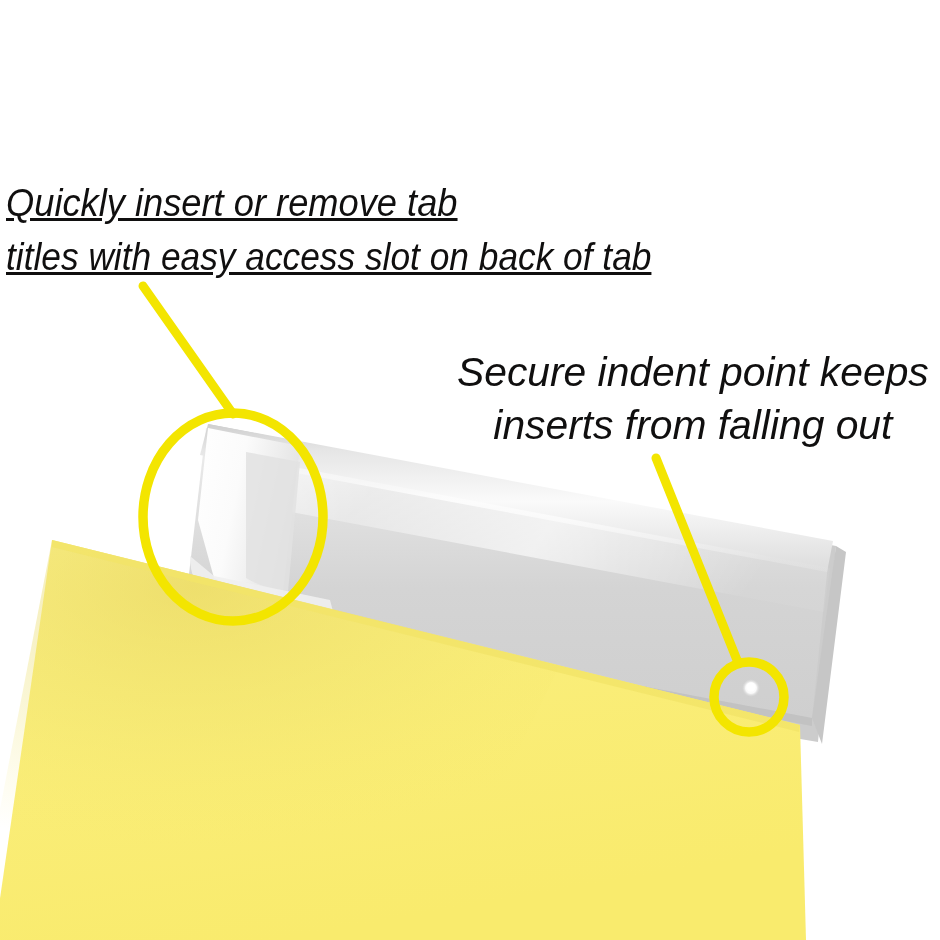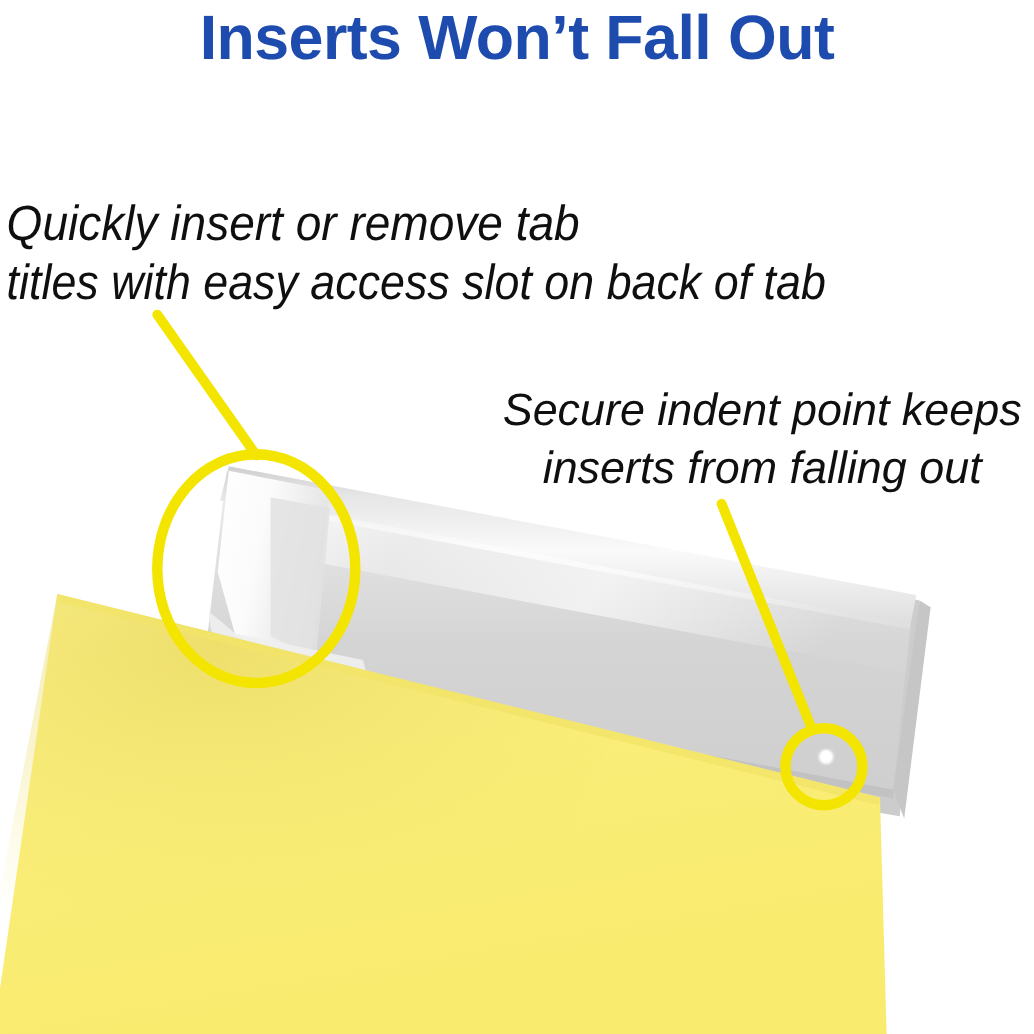--- a/index.html
+++ b/index.html
@@ -41,22 +41,23 @@
     color: #100F0F;
     white-space: nowrap;
   }
   .callout .line {
     display: block;
   }
 
   #callout-left {
     left: 6px;
     top: 176px;
-    font-size: 45px;
+    font-size: 39px;
     line-height: 54px;
+    text-decoration: underline;
   }
   #callout-left .line-1 {
     transform: scaleX(0.93);
     transform-origin: left center;
   }
   #callout-left .line-2 {
     transform: scaleX(0.905);
     transform-origin: left center;
   }
 
@@ -189,21 +190,20 @@
 
         <path d="M 143 286 L 233 414" stroke-width="9"></path>
         <ellipse cx="233" cy="517" rx="90" ry="104" stroke-width="9.5"></ellipse>
 
         <path d="M 656 458 L 737 660" stroke-width="9"></path>
         <circle cx="749" cy="697" r="35" stroke-width="9.5"></circle>
       </g>
     </svg>
   </div>
 
-  <div class="headline">Inserts Won’t Fall Out</div>
 
   <div class="callout" id="callout-left">
     <span class="line line-1">Quickly insert or remove tab</span>
     <span class="line line-2">titles with easy access slot on back of tab</span>
   </div>
 
   <div class="callout" id="callout-right">
     <span class="line line-1">Secure indent point keeps</span>
     <span class="line line-2">inserts from falling out</span>
   </div>

